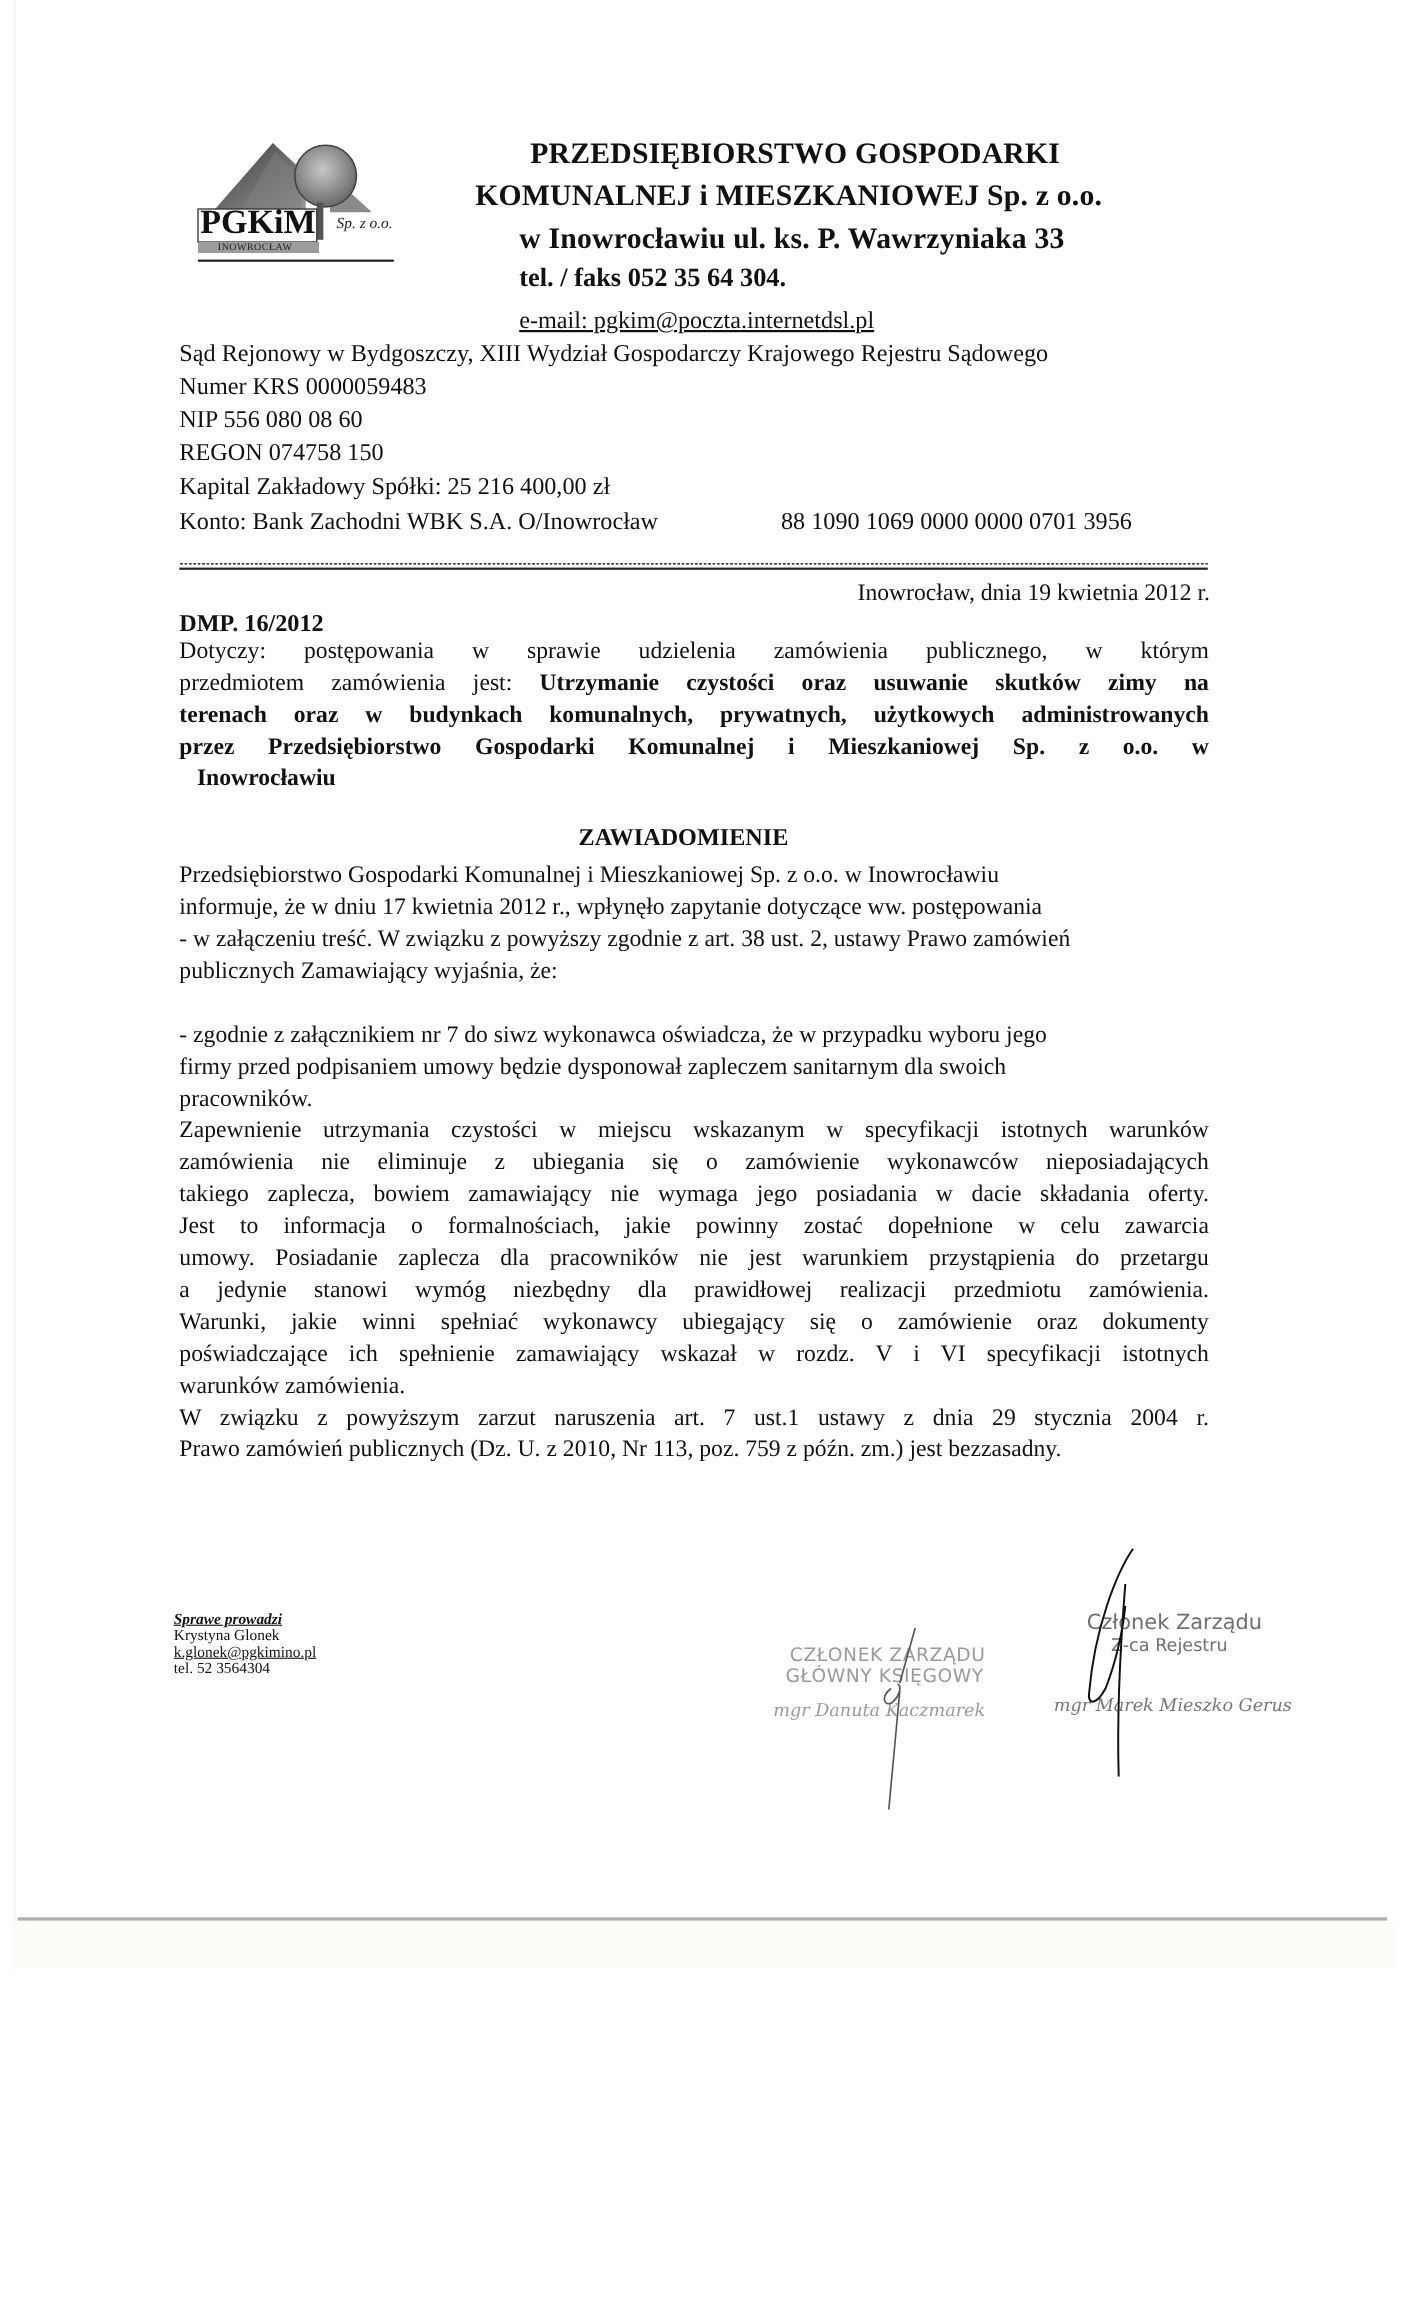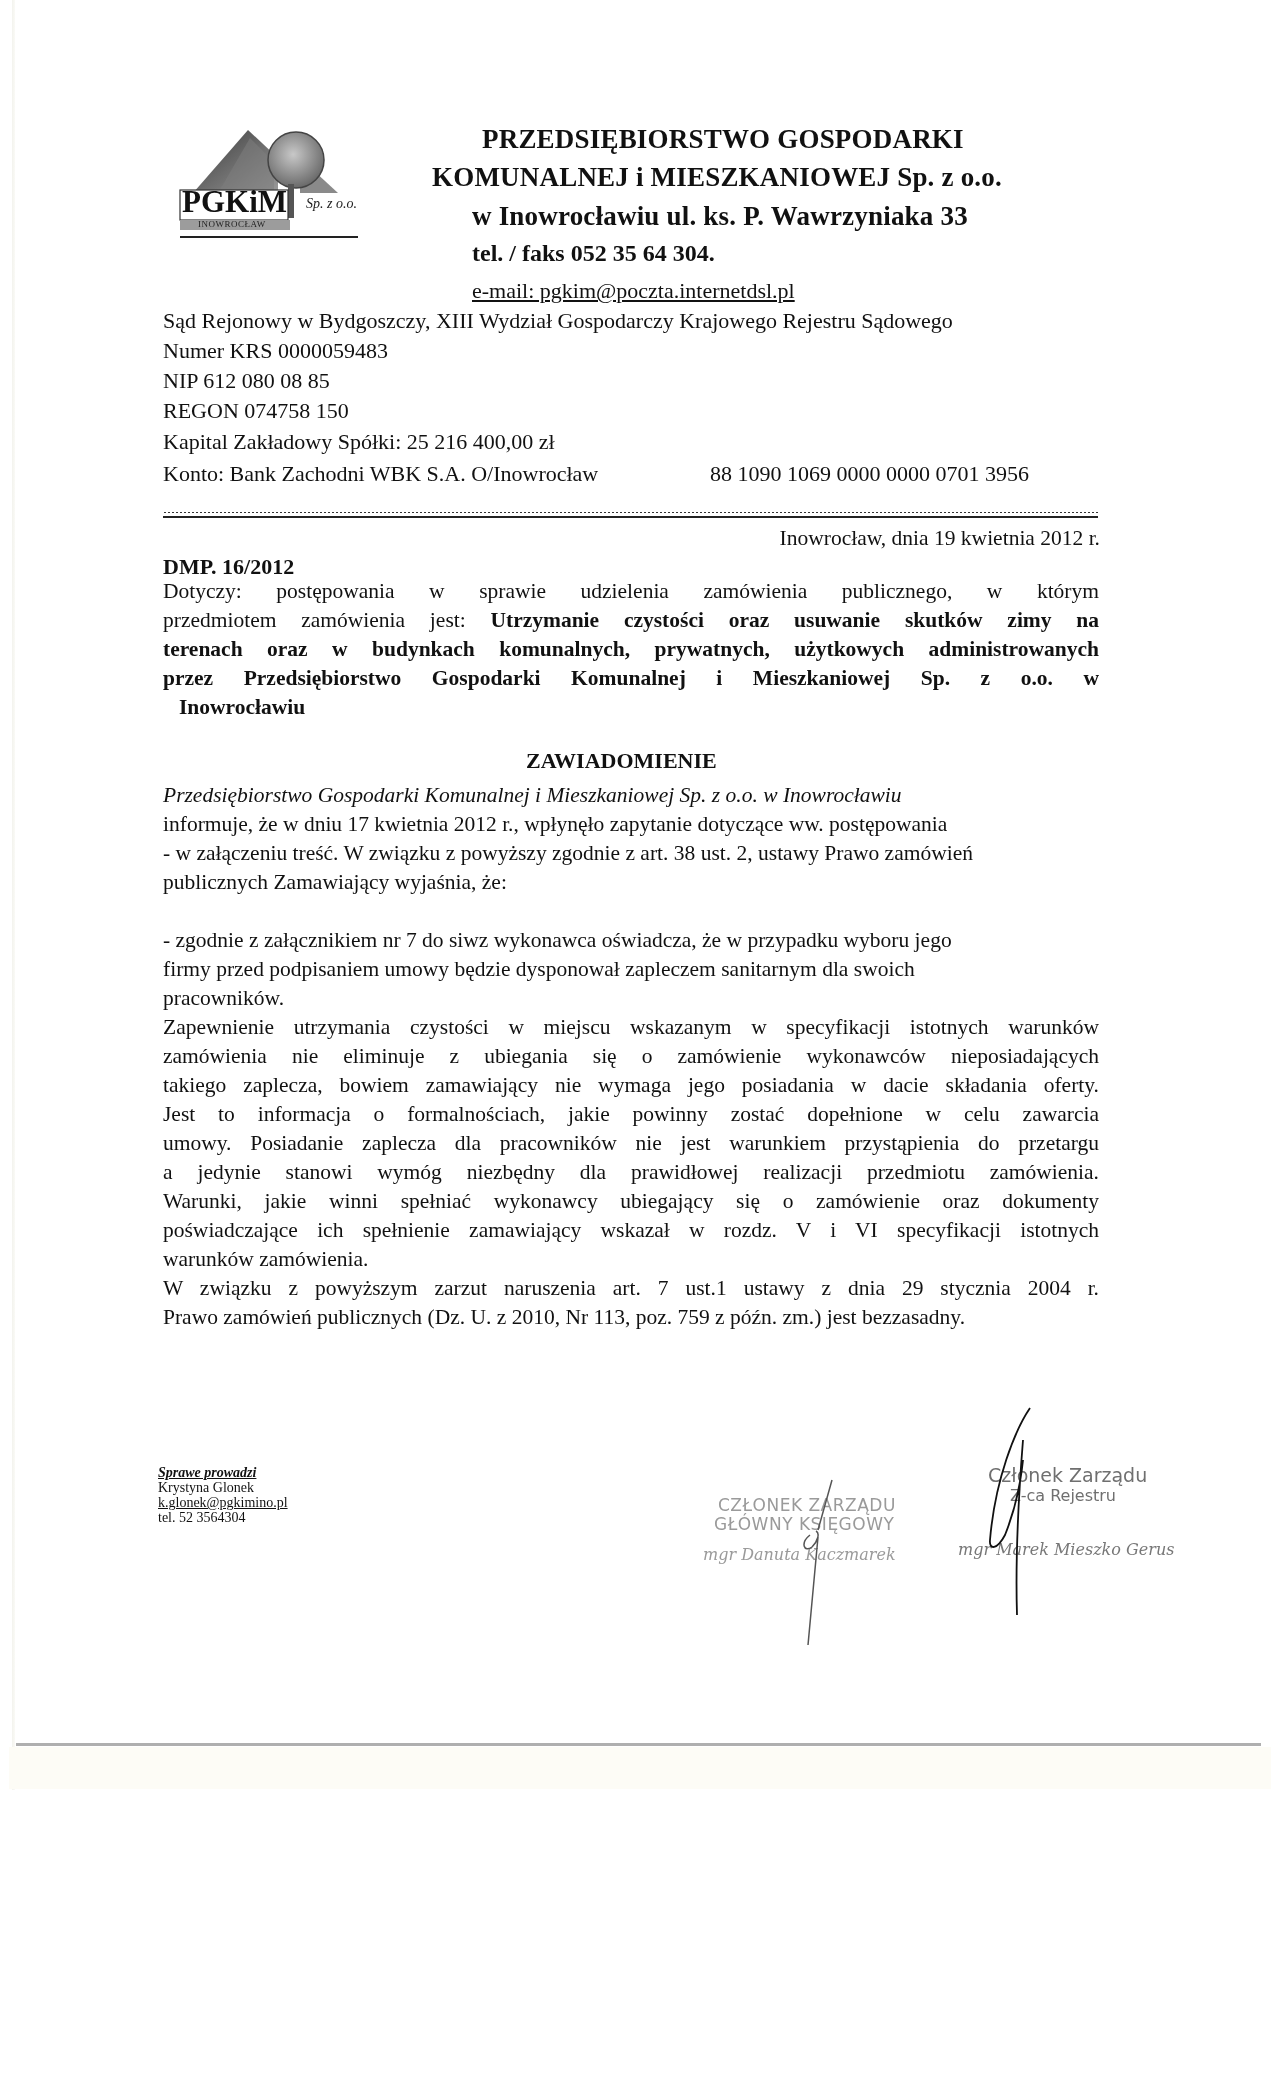--- a/index.html
+++ b/index.html
@@ -79,21 +79,21 @@
 <div class="logo-underline"></div>
 
 <div class="abs hdr" style="left:482px; top:124px;">PRZEDSIĘBIORSTWO GOSPODARKI</div>
 <div class="abs hdr" style="left:432px; top:162px;">KOMUNALNEJ i MIESZKANIOWEJ Sp. z o.o.</div>
 <div class="abs hdr" style="left:472px; top:201px;">w Inowrocławiu ul. ks. P. Wawrzyniaka 33</div>
 <div class="abs hdr-sm" style="left:472px; top:240px;">tel. / faks 052 35 64 304.</div>
 <div class="abs hdr-mail" style="left:472px; top:278px;">e-mail: pgkim@poczta.internetdsl.pl</div>
 
 <div class="abs reg" style="top:308px;">Sąd Rejonowy w Bydgoszczy, XIII Wydział Gospodarczy Krajowego Rejestru Sądowego</div>
 <div class="abs reg" style="top:338px;">Numer KRS 0000059483</div>
-<div class="abs reg" style="top:368px;">NIP 612 080 08 85</div>
+<div class="abs reg" style="top:368px;">NIP 556 080 08 60</div>
 <div class="abs reg" style="top:398px;">REGON 074758 150</div>
 <div class="abs reg" style="top:429px;">Kapital Zakładowy Spółki: 25 216 400,00 zł</div>
 <div class="abs reg" style="top:461px;">Konto: Bank Zachodni WBK S.A. O/Inowrocław</div>
 <div class="abs reg" style="top:461px; left:710px;">88 1090 1069 0000 0000 0701 3956</div>
 
 <div class="sep-dots"></div>
 <div class="sep-line"></div>
 
 <div class="abs body-text" style="right:175px; top:524px;">Inowrocław, dnia 19 kwietnia 2012 r.</div>
 <div class="abs" style="left:163px; top:554px; font-weight:bold; font-size:22px;">DMP. 16/2012</div>
@@ -112,21 +112,21 @@
     <b>przez Przedsiębiorstwo Gospodarki Komunalnej i Mieszkaniowej Sp. z o.o. w</b>
   </div>
   <div class="left" style="top:693px;margin-left:16px;">
     <b>Inowrocławiu</b>
   </div>
 </div>
 
 <div class="abs" style="left:526px; top:748px; font-weight:bold; font-size:22px;">ZAWIADOMIENIE</div>
 
 <div class="body-text">
-  <div class="left" style="top:781px;font-style:italic;">Przedsiębiorstwo Gospodarki Komunalnej i Mieszkaniowej Sp. z o.o. w Inowrocławiu</div>
+  <div class="left" style="top:781px;">Przedsiębiorstwo Gospodarki Komunalnej i Mieszkaniowej Sp. z o.o. w Inowrocławiu</div>
   <div class="left" style="top:810px;">informuje, że w dniu 17 kwietnia 2012 r., wpłynęło zapytanie dotyczące ww. postępowania</div>
   <div class="left" style="top:839px;">- w załączeniu treść. W związku z powyższy zgodnie z art. 38 ust. 2, ustawy Prawo zamówień</div>
   <div class="left" style="top:868px;">publicznych Zamawiający wyjaśnia, że:</div>
 </div>
 
 <div class="body-text">
   <div class="left" style="top:926px;">- zgodnie z załącznikiem nr 7 do siwz wykonawca oświadcza, że w przypadku wyboru jego</div>
   <div class="left" style="top:955px;">firmy przed podpisaniem umowy będzie dysponował zapleczem sanitarnym dla swoich</div>
   <div class="left" style="top:984px;">pracowników.</div>
 </div>

